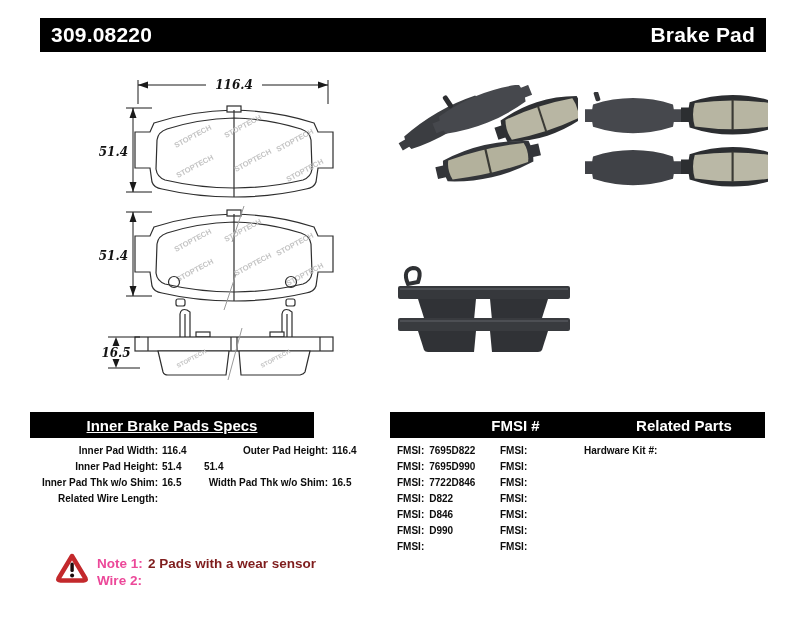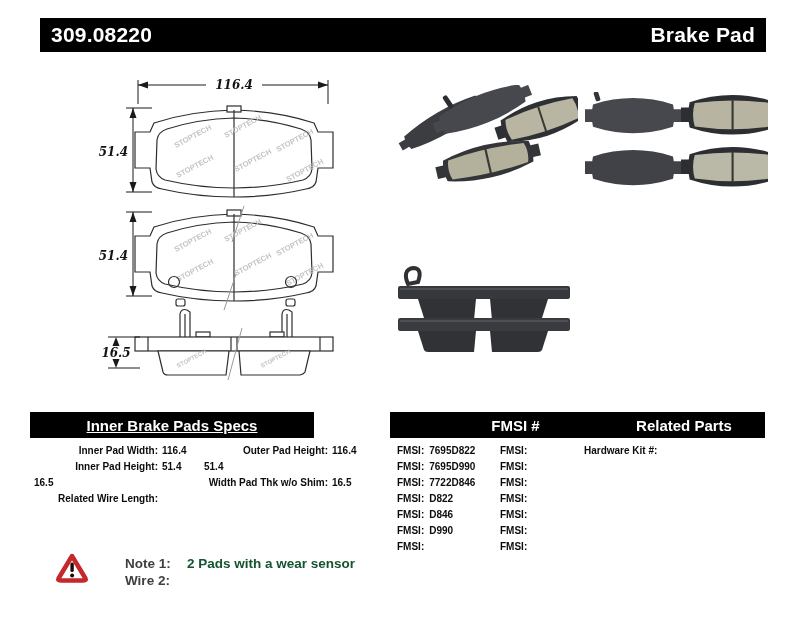--- a/index.html
+++ b/index.html
@@ -41,22 +41,22 @@
   .spec-value{margin-left:4px;text-align:left;}
   .col-fmsi-left{left:397px;}
   .col-fmsi-right{left:500px;}
   .col-related{left:584px;}
   .col-fmsi-left .spec-label,.col-fmsi-right .spec-label,.col-related .spec-label{text-align:left;}
   .col-fmsi-left .spec-value,.col-fmsi-right .spec-value,.col-related .spec-value{margin-left:5px;}
 
   
   .warning-svg{position:absolute;left:55px;top:552px;}
   .note-row{position:absolute;left:97px;display:flex;font-weight:bold;font-size:13.5px;line-height:17px;}
-  .note-label{color:#404040;width:46px;margin-left:28px;}
-  .note-text{color:#14532d;margin-left:16px;white-space:nowrap;}
+  .note-label{color:#ec4899;width:46px;}
+  .note-text{color:#7f1d1d;margin-left:5px;white-space:nowrap;}
 </style>
 </head>
 <body>
 
 <div class="page">
 
   <header class="title-bar">
     <span>309.08220</span>
     <span>Brake Pad</span>
   </header>
@@ -215,20 +215,21 @@
   <div class="col col-inner">
     <div class="spec-row">
       <span class="spec-label">Inner Pad Width:</span>
       <span class="spec-value">116.4</span>
     </div>
     <div class="spec-row">
       <span class="spec-label">Inner Pad Height:</span>
       <span class="spec-value">51.4</span>
     </div>
     <div class="spec-row">
+      <span class="spec-label">Inner Pad Thk w/o Shim:</span>
       <span class="spec-value">16.5</span>
     </div>
     <div class="spec-row">
       <span class="spec-label">Related Wire Length:</span>
       <span class="spec-value"></span>
     </div>
   </div>
 
   <div class="col col-outer">
     <div class="spec-row">

